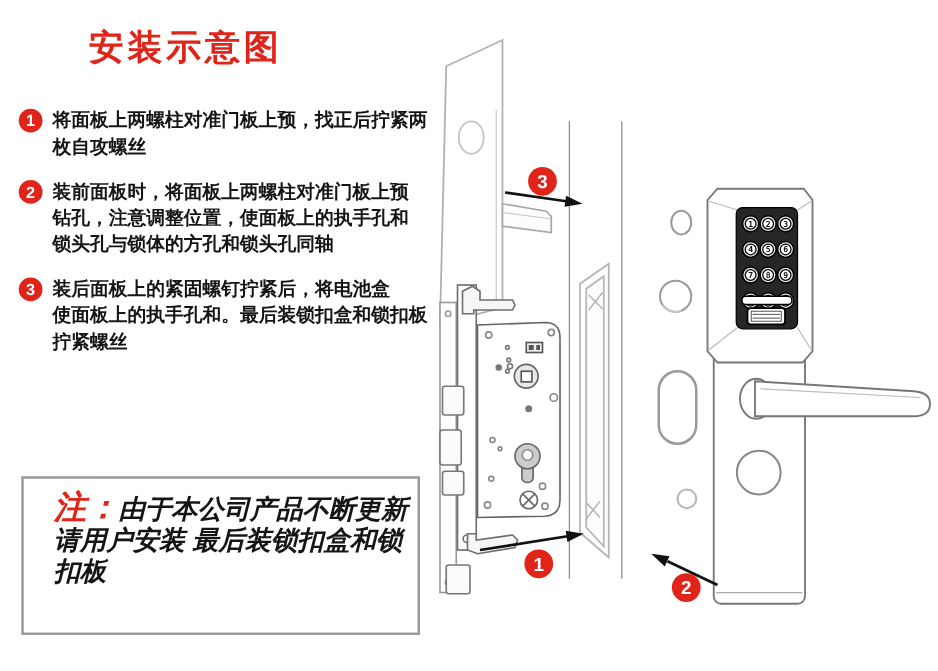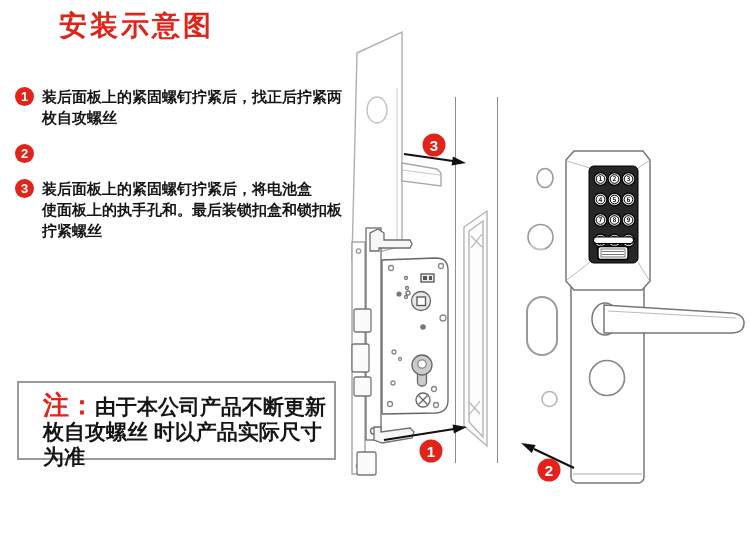--- a/index.html
+++ b/index.html
@@ -6,75 +6,79 @@
     --accent:#e0241a;
     --text:#151515;
     --line-gray:#9a9a9a;
   }
   html,body{margin:0;padding:0;background:#fff;}
   .page{
     position:relative;width:750px;height:537px;background:#fff;overflow:hidden;
     font-family:"Liberation Sans",sans-serif;color:var(--text);
   }
   .title{
-    position:absolute;left:55px;top:3px;margin:4px;
+    position:absolute;left:55px;top:3px;margin:16px;
     font-size:28px;font-weight:bold;letter-spacing:3px;color:var(--accent);
   }
   .steps{position:absolute;left:15px;top:86px;width:332px;}
   .step{display:flex;gap:8px;margin-bottom:15px;}
   .badge{
     flex:0 0 19px;width:19px;height:19px;border-radius:50%;
     background:var(--accent);color:#fff;font-size:13px;font-weight:bold;
     display:flex;align-items:center;justify-content:center;margin-top:1px;
   }
   .step-text{
     margin:0;font-size:15px;line-height:21px;font-weight:bold;
     color:var(--text);white-space:pre-line;
   }
   .note{
-    position:absolute;left:17px;top:381px;width:319px;height:79px;
+    position:absolute;left:17px;top:381px;width:319px;height:127px;
     border:2px solid var(--line-gray);box-sizing:border-box;
     padding:10px 0 0 24px;
+    font-style:italic;
   }
   .note p{margin:0;font-size:21px;font-weight:bold;line-height:25px;color:var(--text);}
   .note-prefix{color:var(--accent);font-size:26px;font-weight:bold;}
   .diagram{position:absolute;left:0;top:0;width:750px;height:537px;}
   .callout-circle{fill:var(--accent);}
   .callout-num{fill:#fff;font-size:15px;font-weight:bold;text-anchor:middle;
     font-family:"Liberation Sans",sans-serif;}
   .key-digit{fill:#111;font-size:6.5px;font-weight:bold;text-anchor:middle;
     font-family:"DejaVu Sans Mono",monospace;}
 </style>
 </head>
 <body>
 
 <div class="page">
 
   <h1 class="title">安装示意图</h1>
 
   <div class="steps">
     <div class="step">
       <span class="badge">1</span>
-      <p class="step-text">装后面板上的紧固螺钉拧紧后，找正后拧紧两
+      <p class="step-text">将面板上两螺柱对准门板上预，找正后拧紧两
 枚自攻螺丝</p>
     </div>
     <div class="step">
       <span class="badge">2</span>
+      <p class="step-text">装前面板时，将面板上两螺柱对准门板上预
+钻孔，注意调整位置，使面板上的执手孔和
+锁头孔与锁体的方孔和锁头孔同轴</p>
     </div>
     <div class="step">
       <span class="badge">3</span>
       <p class="step-text">装后面板上的紧固螺钉拧紧后，将电池盒
 使面板上的执手孔和。最后装锁扣盒和锁扣板
 拧紧螺丝</p>
     </div>
   </div>
 
   <div class="note">
     <p><span class="note-prefix">注：</span><span>由于本公司产品不断更新</span></p>
-    <p>枚自攻螺丝 时以产品实际尺寸为准</p>
+    <p>请用户安装 最后装锁扣盒和锁扣板</p>
   </div>
 
   <svg class="diagram" viewBox="0 0 750 537" xmlns="http://www.w3.org/2000/svg">
 
     <g stroke="#8d8d8d" stroke-width="1">
       <line x1="455.5" y1="97" x2="455.5" y2="463"></line>
       <line x1="497.5" y1="97" x2="497.5" y2="463"></line>
     </g>
 
     <g fill="#ffffff" stroke="#b0b0b0" stroke-width="1.4">

